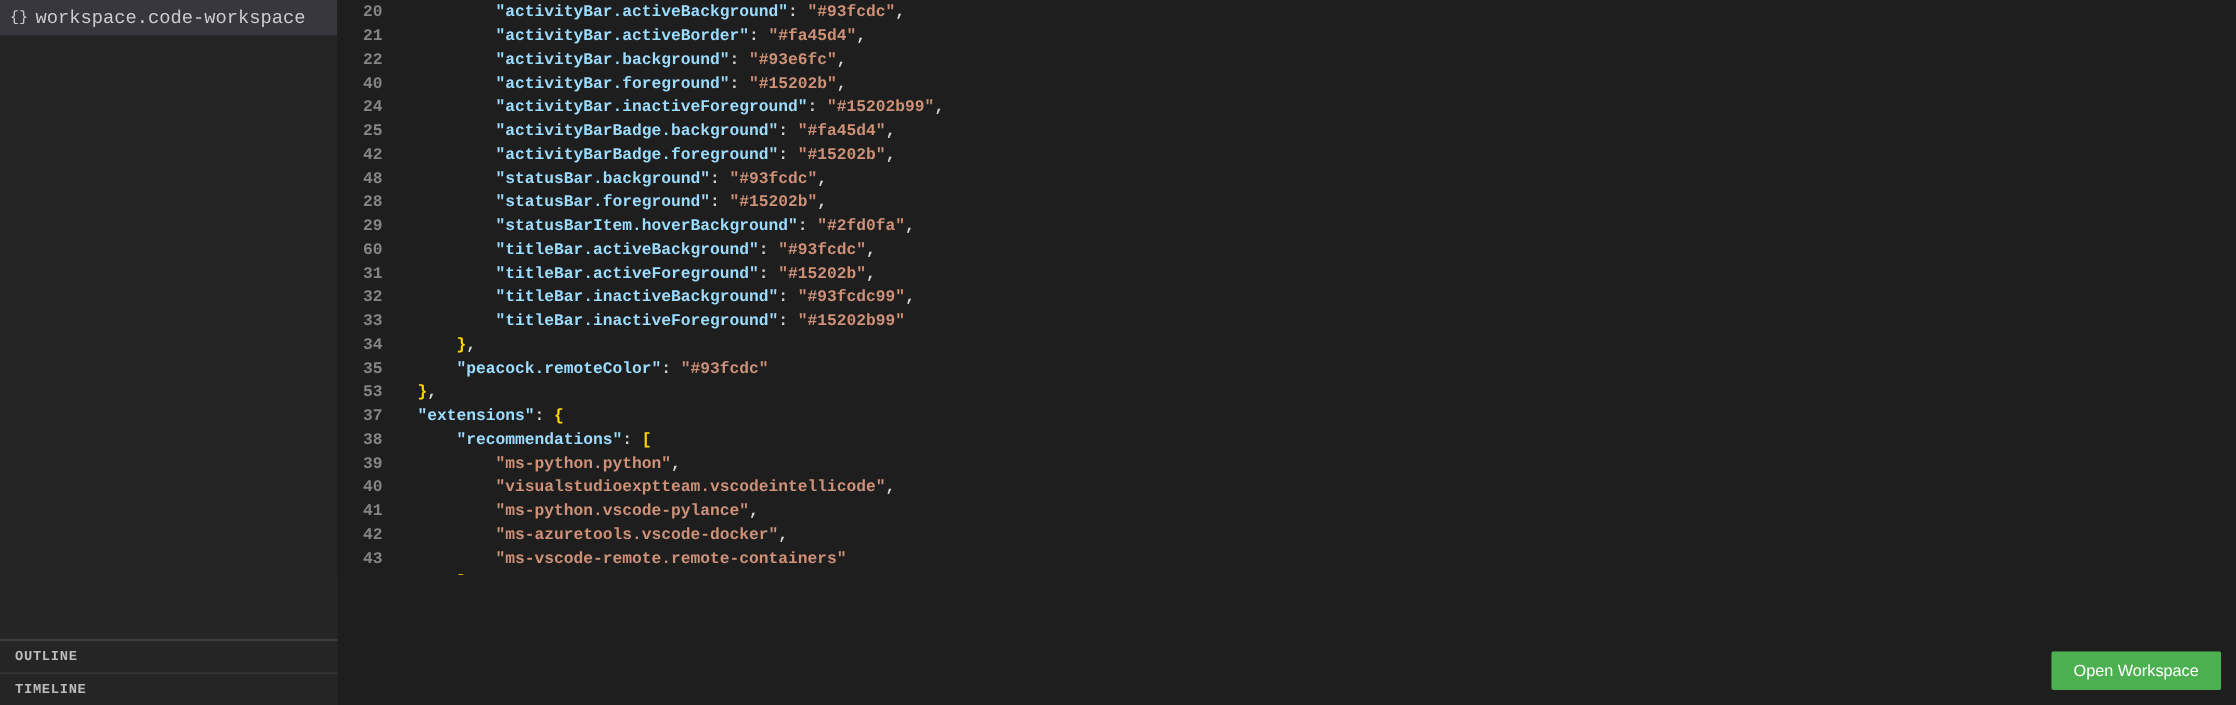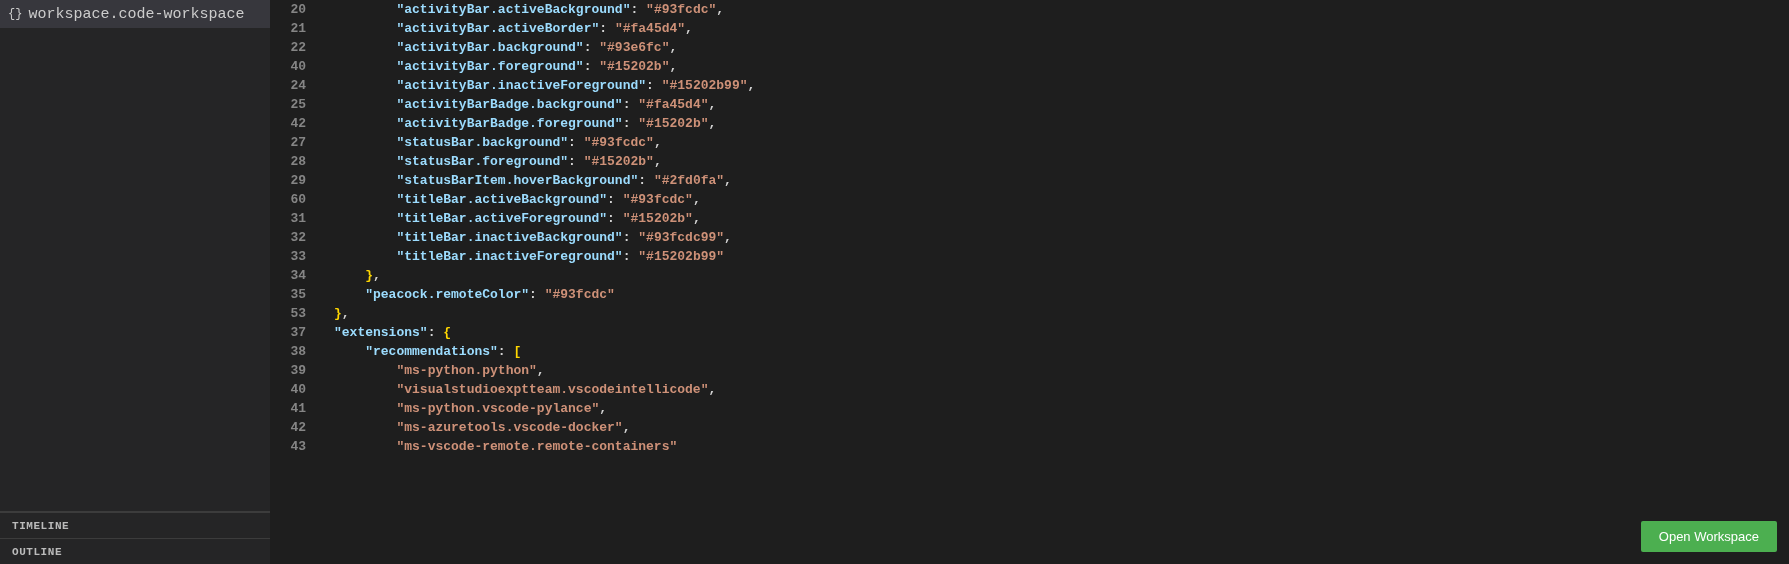--- a/index.html
+++ b/index.html
@@ -138,39 +138,39 @@
 </head>
 <body>
 
 <div id="sidebar">
   <div id="sidebar-item">
     <span class="file-icon">{}</span>
     <span class="file-label">workspace.code-workspace</span>
   </div>
   <div class="sidebar-bottom">
     <div class="panel-tab">
-      <span>TIMELINE</span>
+      <span>OUTLINE</span>
     </div>
     <div class="panel-tab">
-      <span>OUTLINE</span>
+      <span>TIMELINE</span>
     </div>
   </div>
 </div>
 
 <div id="editor">
   <div id="code-area">
     <div id="line-numbers">
         <span class="ln">20</span>
         <span class="ln">21</span>
         <span class="ln">22</span>
         <span class="ln">40</span>
         <span class="ln">24</span>
         <span class="ln">25</span>
         <span class="ln">42</span>
-        <span class="ln">27</span>
+        <span class="ln">48</span>
         <span class="ln">28</span>
         <span class="ln">29</span>
         <span class="ln">60</span>
         <span class="ln">31</span>
         <span class="ln">32</span>
         <span class="ln">33</span>
         <span class="ln">34</span>
         <span class="ln">35</span>
         <span class="ln">53</span>
         <span class="ln">37</span>

